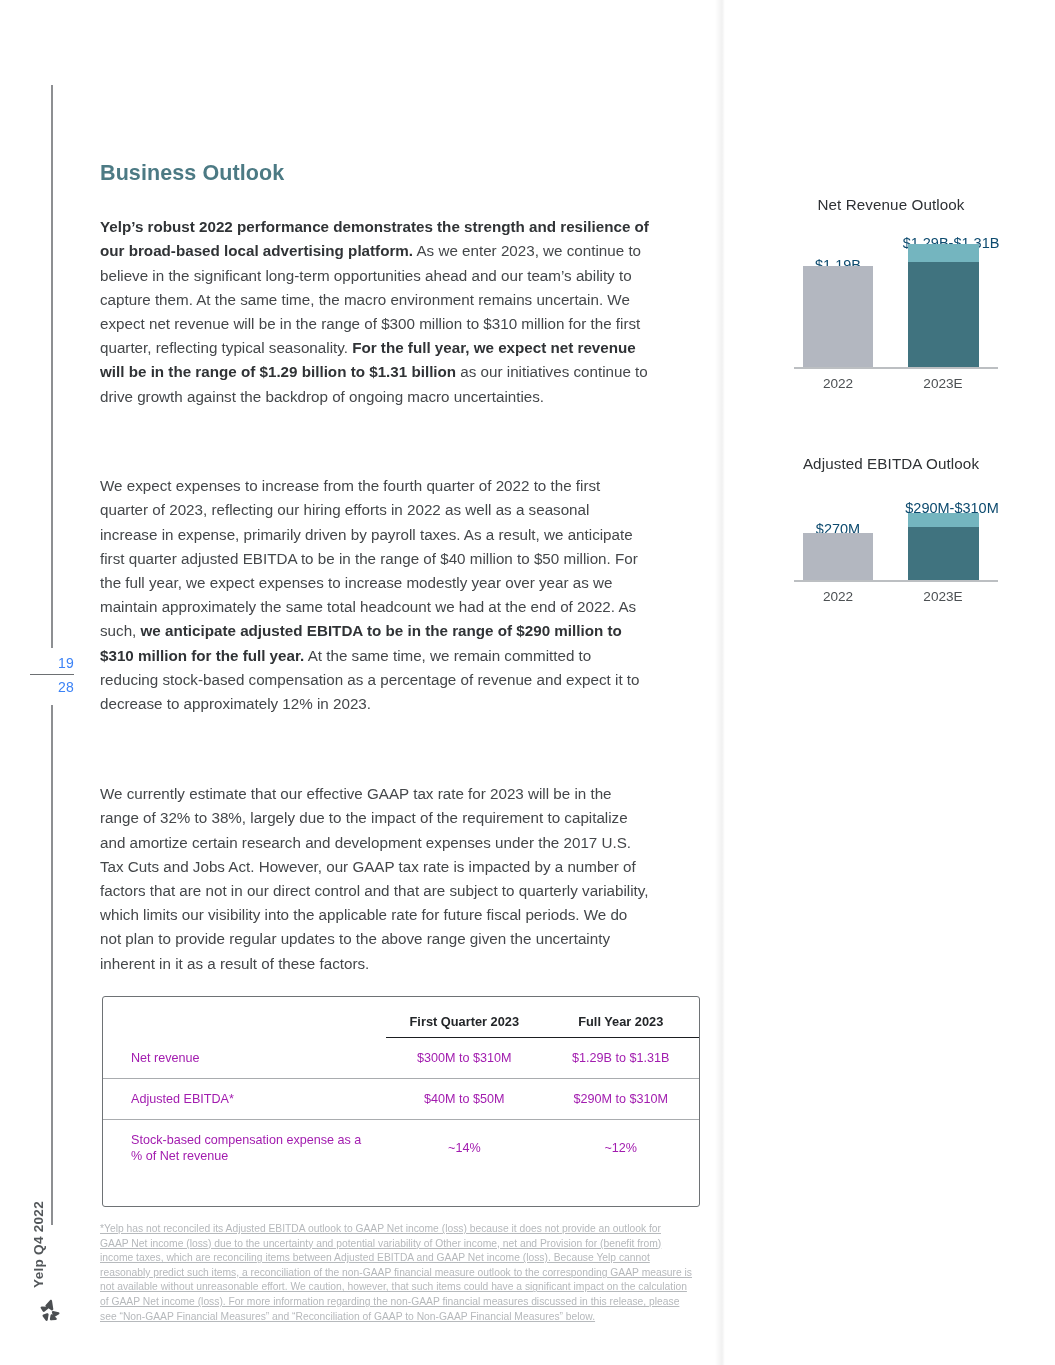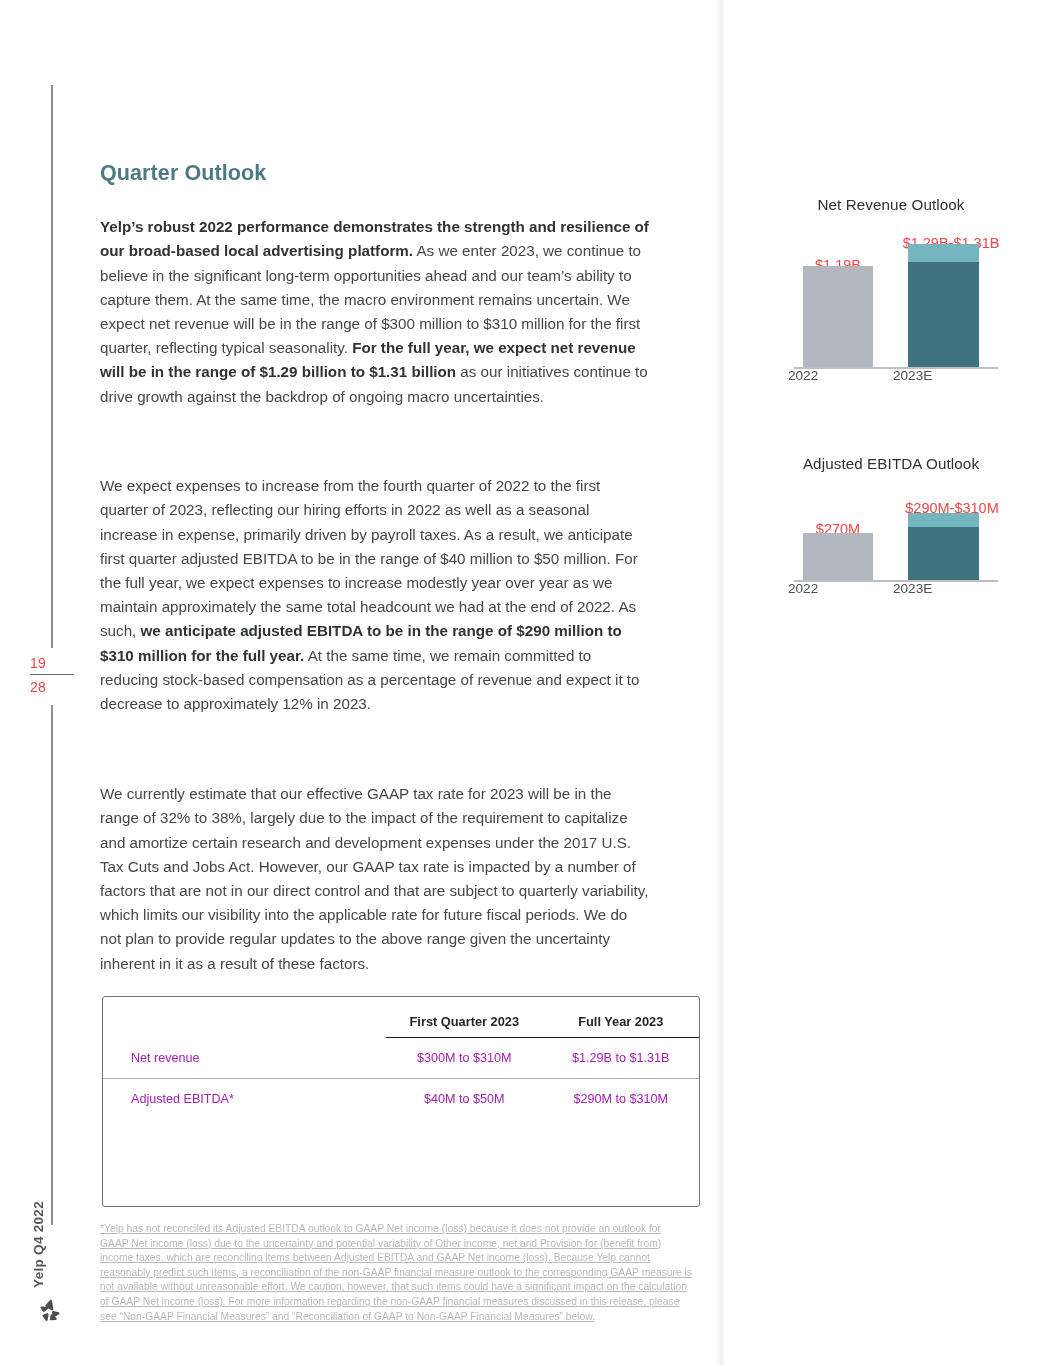--- a/index.html
+++ b/index.html
@@ -40,23 +40,23 @@
     position: absolute; left: 51px; width: 2px;
     background: #8d8f92;
   }
   #rail-line-top { top: 85px; height: 563px; }
   #rail-line-bottom { top: 705px; height: 520px; }
 
   #page-indicator {
     position: absolute;
     left: 30px; top: 654px;
     width: 44px;
-    text-align: left;
+    text-align: right;
     font-size: 14px;
-    color: #ef4444;
+    color: #3b82f6;
     letter-spacing: .2px;
   }
   #page-indicator .pg-num { line-height: 18px; }
   #page-indicator .pg-rule {
     height: 1px; background: #6d7073;
     margin: 2px 0 3px 0;
   }
 
   #brand-vertical {
     position: absolute;
@@ -184,27 +184,28 @@
     position: absolute;
     bottom: 23.6px;
   }
   .bar-fill { position: absolute; left: 0; right: 0; bottom: 0; }
   .bar-cap  { position: absolute; left: 0; right: 0; top: 0; }
 
   .bar-value {
     position: absolute;
     text-align: center;
     font-size: 14.5px;
-    color: #ef4444;
+    color: #0c4a6e;
     white-space: nowrap;
     margin-top: 8px;
   }
   .bar-label {
     position: absolute;
-    bottom: 8px;
+    bottom: 0px;
+    text-align: center;
     font-size: 13.6px;
     color: #4c5053;
     white-space: nowrap;
   }
 </style>
 </head>
 <body>
 
 <div id="page-sheet"></div>
 <div id="page-edge-shadow"></div>
@@ -232,21 +233,21 @@
         <path d="M10.9 17.3c.9-.4 1.9.4 1.7 1.4l-.9 5.3c-.2 1-1.4 1.3-2 .5l-2.9-4c-.5-.7-.2-1.7.6-2l3.5-1.2z"></path>
         <path d="M16.6 16.7c-.5-.9.3-1.9 1.2-1.7l5.4 1.2c1 .2 1.2 1.5.4 2l-4.2 2.6c-.7.5-1.7.1-1.9-.7l-.9-3.4z" transform="translate(-0.6,0)"></path>
         <path d="M15.3 21.2c-.1-1 .9-1.7 1.8-1.2l4.5 2.6c.9.5.8 1.8-.2 2.1l-4.2 1.3c-.8.3-1.7-.3-1.8-1.1l-.1-3.7z" transform="translate(-1.2,-1.4) rotate(12 18 23)"></path>
       </g>
     </svg>
   </div>
 </div>
 
 <div id="content">
 
-  <div id="section-title">Quarter Outlook</div>
+  <div id="section-title">Business Outlook</div>
 
   <p class="body-par" id="par-1">
     <b>Yelp’s robust 2022 performance demonstrates the strength and resilience of our broad-based local advertising platform.</b><span> As we enter 2023, we continue to believe in the significant long-term opportunities ahead and our team’s ability to capture them. At the same time, the macro environment remains uncertain. We expect net revenue will be in the range of $300 million to $310 million for the first quarter, reflecting typical seasonality. </span><b>For the full year, we expect net revenue will be in the range of $1.29 billion to $1.31 billion</b><span> as our initiatives continue to drive growth against the backdrop of ongoing macro uncertainties.</span>
   </p>
 
   <p class="body-par" id="par-2">
     <span>We expect expenses to increase from the fourth quarter of 2022 to the first quarter of 2023, reflecting our hiring efforts in 2022 as well as a seasonal increase in expense, primarily driven by payroll taxes. As a result, we anticipate first quarter adjusted EBITDA to be in the range of $40 million to $50 million. For the full year, we expect expenses to increase modestly year over year as we maintain approximately the same total headcount we had at the end of 2022. As such, </span><b>we anticipate adjusted EBITDA to be in the range of $290 million to $310 million for the full year.</b><span> At the same time, we remain committed to reducing stock-based compensation as a percentage of revenue and expect it to decrease to approximately 12% in 2023.</span>
   </p>
 
   <p class="body-par" id="par-3">We currently estimate that our effective GAAP tax rate for 2023 will be in the range of 32% to 38%, largely due to the impact of the requirement to capitalize and amortize certain research and development expenses under the 2017 U.S. Tax Cuts and Jobs Act. However, our GAAP tax rate is impacted by a number of factors that are not in our direct control and that are subject to quarterly variability, which limits our visibility into the applicable rate for future fiscal periods. We do not plan to provide regular updates to the above range given the uncertainty inherent in it as a result of these factors.</p>
@@ -269,20 +270,25 @@
         <tr>
           <td class="lbl">Net revenue</td>
           <td class="val">$300M to $310M</td>
           <td class="val">$1.29B to $1.31B</td>
         </tr>
         <tr class="sep">
           <td class="lbl">Adjusted EBITDA*</td>
           <td class="val">$40M to $50M</td>
           <td class="val">$290M to $310M</td>
         </tr>
+        <tr class="sep">
+          <td class="lbl">Stock-based compensation expense as a % of Net revenue</td>
+          <td class="val">~14%</td>
+          <td class="val">~12%</td>
+        </tr>
       </tbody>
     </table>
   </div>
 
   <div id="footnote">*Yelp has not reconciled its Adjusted EBITDA outlook to GAAP Net income (loss) because it does not provide an outlook for GAAP Net income (loss) due to the uncertainty and potential variability of Other income, net and Provision for (benefit from) income taxes, which are reconciling items between Adjusted EBITDA and GAAP Net income (loss). Because Yelp cannot reasonably predict such items, a reconciliation of the non-GAAP financial measure outlook to the corresponding GAAP measure is not available without unreasonable effort. We caution, however, that such items could have a significant impact on the calculation of GAAP Net income (loss). For more information regarding the non-GAAP financial measures discussed in this release, please see “Non-GAAP Financial Measures” and “Reconciliation of GAAP to Non-GAAP Financial Measures” below.</div>
 </div>
 
 <div class="chart-block" id="chart-revenue">
   <div class="chart-title">Net Revenue Outlook</div>
   <div class="chart-plot">

